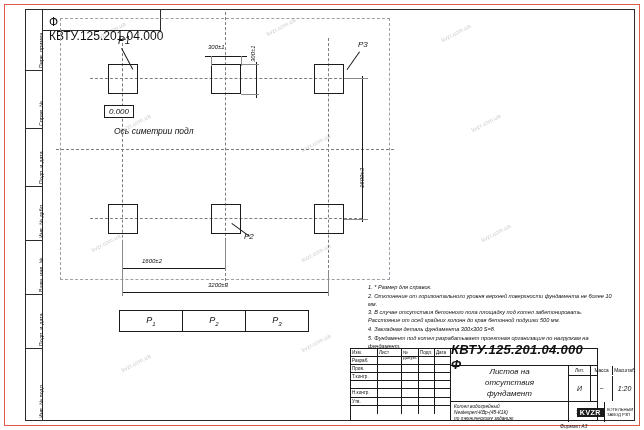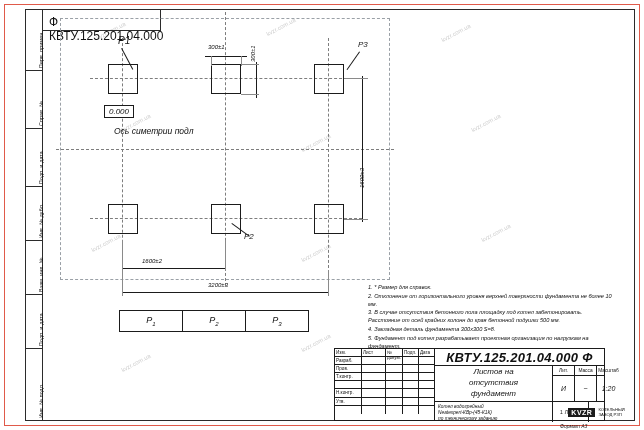--- a/index.html
+++ b/index.html
@@ -45,21 +45,21 @@
   
   .notes{position:absolute;left:368px;top:283px;width:245px;font-size:5.6px;line-height:1.45;font-style:italic;color:#111;}
   .notes div{margin-bottom:.5px;}
 
   
   .ltable{position:absolute;left:119px;top:310px;width:190px;border-collapse:collapse;}
   .ltable td{border:1.2px solid #1b1b1b;text-align:center;font-size:9px;font-style:italic;padding:4px 0;}
   .ltable .hdr td{font-size:9px;}
 
   
-  .tblock{position:absolute;left:334px;top:348px;width:271px;height:73px;border:1.3px solid #1b1b1b;box-sizing:border-box;}
+  .tblock{position:absolute;left:350px;top:348px;width:248px;height:73px;border:1.3px solid #1b1b1b;box-sizing:border-box;}
   .tb-grid{position:absolute;left:0;top:0;width:100px;height:100%;border-right:1.3px solid #1b1b1b;box-sizing:border-box;}
   .tb-grid .row{height:8.1px;border-bottom:.8px solid #1b1b1b;box-sizing:border-box;position:relative;}
   .tb-grid .row:last-child{border-bottom:none;}
   .tb-grid .c1{position:absolute;left:0;top:0;width:27px;height:100%;border-right:.8px solid #1b1b1b;box-sizing:border-box;font-size:4.6px;padding:1px 1px;}
   .tb-grid .c2{position:absolute;left:27px;top:0;width:24px;height:100%;border-right:.8px solid #1b1b1b;box-sizing:border-box;font-size:4.6px;padding:1px 1px;}
   .tb-grid .c3{position:absolute;left:51px;top:0;width:17px;height:100%;border-right:.8px solid #1b1b1b;box-sizing:border-box;font-size:4.6px;padding:1px 1px;}
   .tb-grid .c4{position:absolute;left:68px;top:0;width:16px;height:100%;border-right:.8px solid #1b1b1b;box-sizing:border-box;font-size:4.6px;padding:1px 1px;}
   .tb-grid .c5{position:absolute;left:84px;top:0;width:16px;height:100%;box-sizing:border-box;font-size:4.6px;padding:1px 1px;}
 
   .tb-right{position:absolute;left:100px;top:0;right:0;height:100%;}

